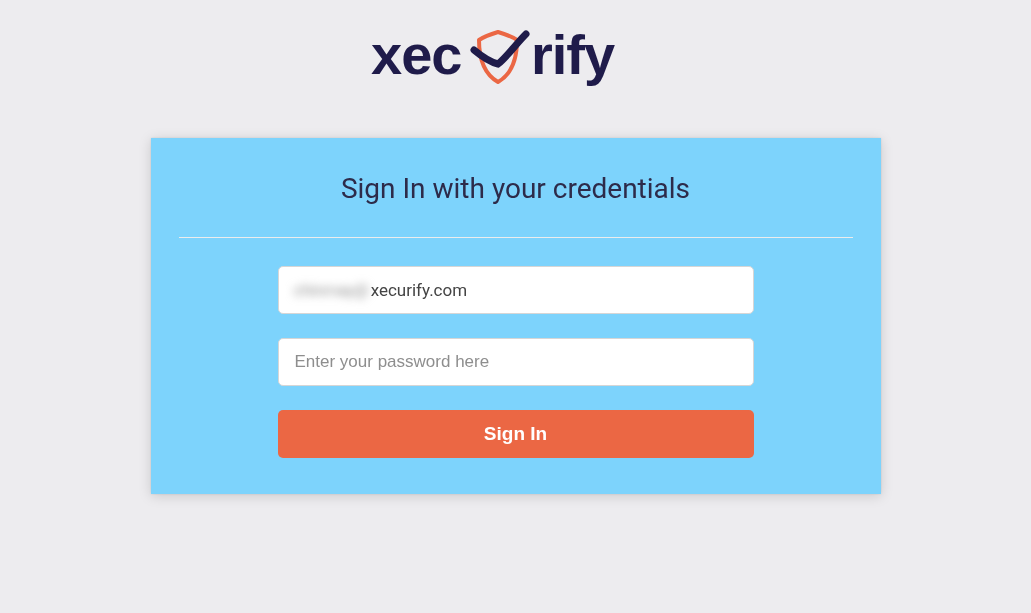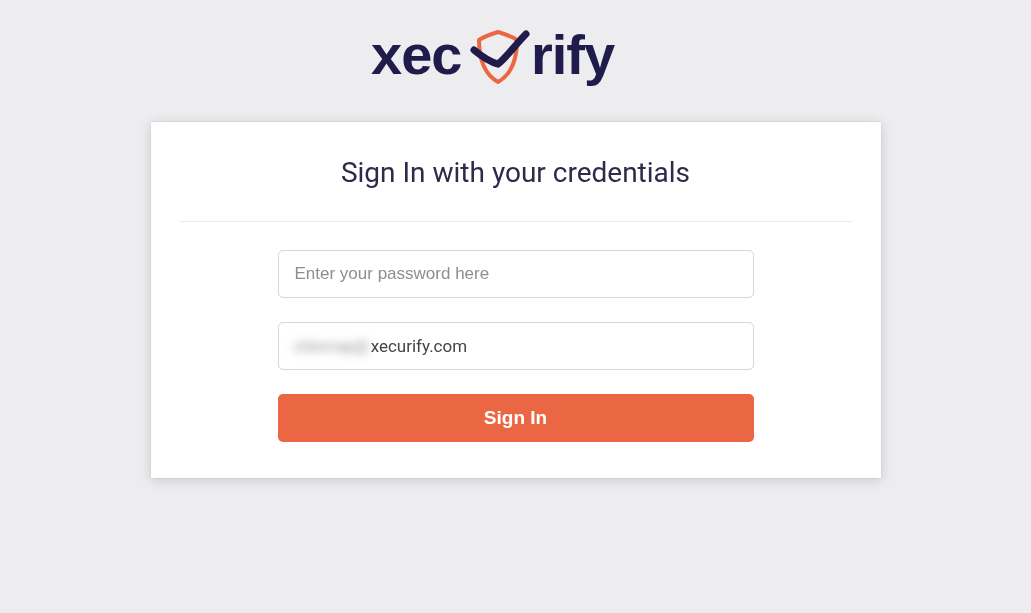--- a/index.html
+++ b/index.html
@@ -15,32 +15,32 @@
       overflow: hidden;
     }
     .page-container {
       width: 100%;
       display: flex;
       flex-direction: column;
       align-items: center;
     }
     .logo-area {
       margin-top: 22px;
-      margin-bottom: 30px;
+      margin-bottom: 46px;
       display: flex;
       align-items: flex-end;
       justify-content: center;
     }
     .logo-svg {
       width: 290px;
       height: 70px;
     }
     .login-card {
       width: 730px;
-      background: #ffffff;
+      background: #7dd3fc;
       box-shadow: 0 2px 12px rgba(0,0,0,0.15), 0 0 2px rgba(0,0,0,0.1);
       padding: 0 0 36px 0;
     }
     .card-title {
       text-align: center;
       font-size: 28px;
       font-weight: 400;
       color: #2d2b4a;
       padding: 34px 0 32px 0;
     }
@@ -126,28 +126,28 @@
       <text x="160" y="52" font-family="Arial, sans-serif" font-size="56" font-weight="700" fill="#1f1b4a" letter-spacing="-1">rify</text>
     </svg>
   </div>
 
   <div class="login-card">
     <h1 class="card-title">Sign In with your credentials</h1>
     <hr class="divider">
     <div class="form-area">
 
       <div class="input-wrapper">
-        <input type="password" class="text-input" placeholder="Enter your password here" style="">
-      </div>
-
-      <div class="input-wrapper">
         <input type="text" class="text-input" value="" style="">
         <div class="email-overlay">
           <span class="blurred-part">chinmay@</span>
           <span class="clear-part">xecurify.com</span>
         </div>
+      </div>
+
+      <div class="input-wrapper">
+        <input type="password" class="text-input" placeholder="Enter your password here" style="">
       </div>
 
       <button class="signin-button">Sign In</button>
     </div>
   </div>
 
 </div>
 
 </body></html>

